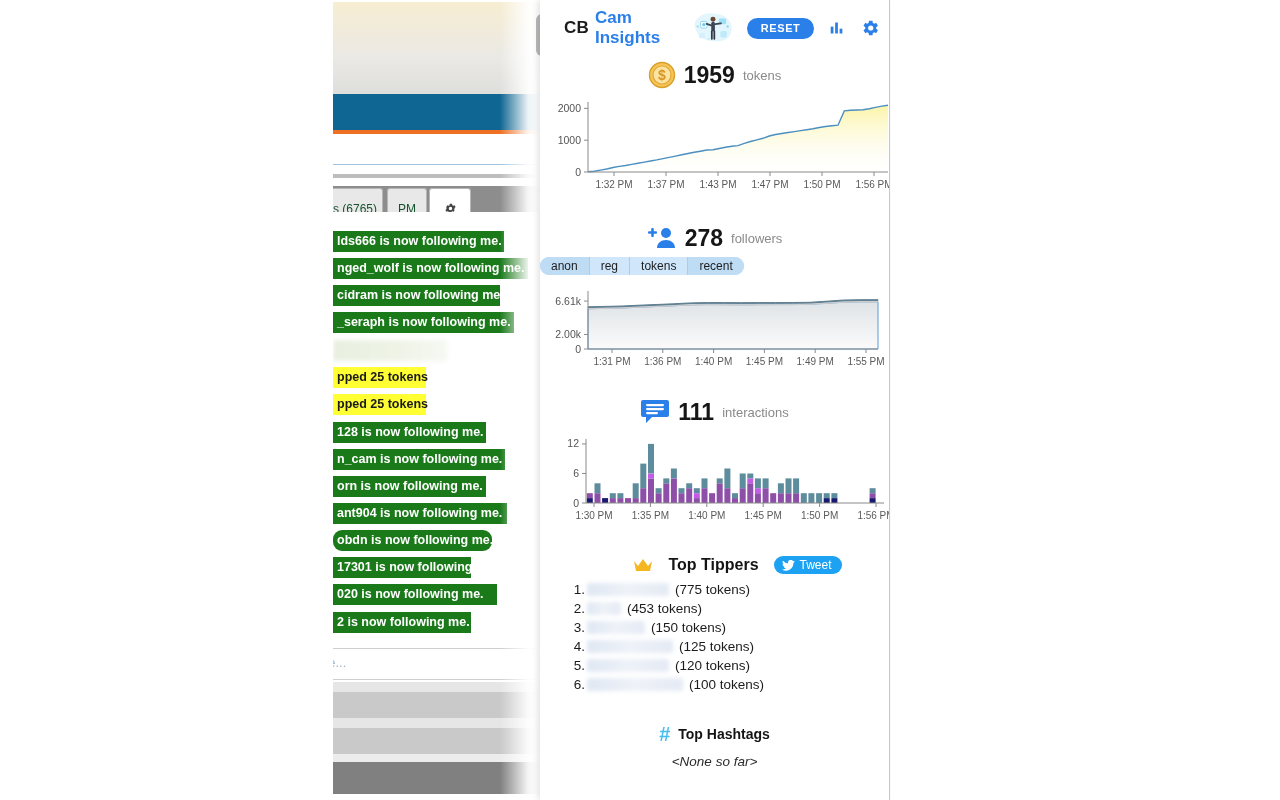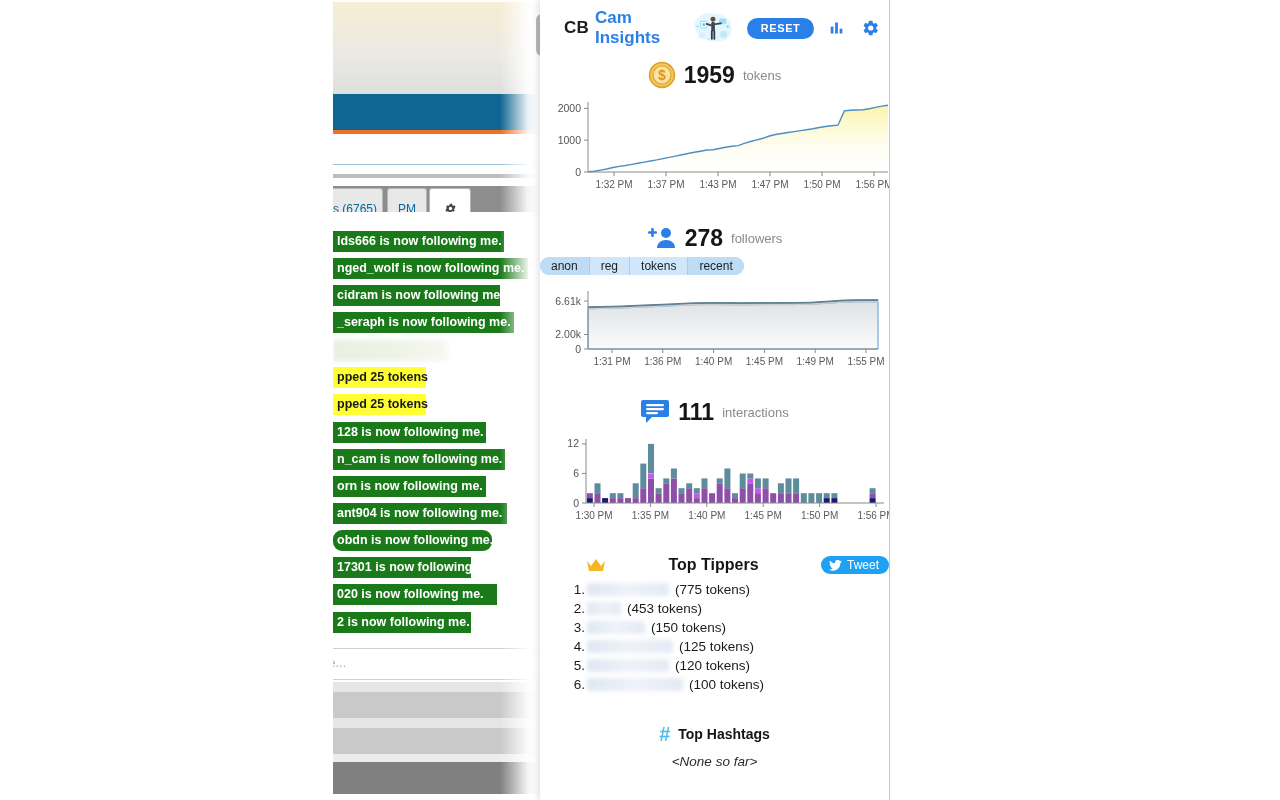--- a/index.html
+++ b/index.html
@@ -18,21 +18,21 @@
              background:linear-gradient(180deg,#f7edd2 0%,#eae9e4 60%,#dededc 100%); }
   .bg-bluebar { position:absolute; left:0; top:94px; width:207px; height:36px; background:#0f6692; }
   .bg-orange { position:absolute; left:0; top:130px; width:207px; height:4px; background:#ef7023; }
   .bg-white1 { position:absolute; left:0; top:134px; width:207px; height:30px; background:#fff; }
   .bg-thinline { position:absolute; left:0; top:164px; width:207px; height:1px; background:#9fc4dd; }
   .bg-grayline { position:absolute; left:0; top:174px; width:207px; height:4px; background:#bdbdbd; }
 
   
   .tabstrip { position:absolute; left:0; top:186px; width:207px; height:26px; background:#8d8d8d; }
   .tab { position:absolute; top:2px; height:40px; background:#e8e8e8; border:1px solid #b6b6b6;
-         border-bottom:none; border-radius:3px 3px 0 0; font-size:12px; color:#0369a1;
+         border-bottom:none; border-radius:3px 3px 0 0; font-size:12px; color:#14532d;
          display:flex; align-items:center; justify-content:center;text-align:right; }
   .tab.t1 { left:-6px; width:56px; }
   .tab.t2 { left:54px; width:40px; }
   .tab.t3 { left:96px; width:42px; background:#fff; }
   .gear-sm { width:13px; height:13px; display:block; }
 
   .bg-chatarea { position:absolute; left:0; top:212px; width:207px; height:435px; background:#fff; }
   .msg { position:absolute; left:0; height:21px; line-height:21px; font-size:12.5px; font-weight:bold;
          color:#ffffff; background:#1a7a1a; padding:0 4px; white-space:nowrap; }
   .msg.tip { background:#ffff33; color:#1a1a1a; }
@@ -83,21 +83,21 @@
   .pillbar { display:flex; justify-content:flex-start; margin:0 0 8px 0; }
   .pills { display:flex; background:#bfdcf5; border-radius:11px; overflow:hidden; }
   .pill { font-size:12px; color:#1d1d1d; padding:2px 11px; background:#cfe6fb; cursor:pointer;
           border-right:1px solid #a9cdee; }
   .pill:first-child { background:#bfdcf5; }
   .pill:last-child { border-right:none; background:#bfdcf5; }
 
   .chartbox { position:relative; margin:0 auto; }
 
   
-  .tip-head { display:flex; align-items:center; justify-content:space-between; gap:8px; margin-top:10px;margin-left:46px; }
+  .tip-head { display:flex; align-items:center; justify-content:center; gap:15px; margin-top:10px;margin-left:46px; }
   .tip-title { font-size:16px; font-weight:bold; color:#141414; }
   .tweet-btn { display:flex; align-items:center; gap:5px; background:#1da1f2; color:#fff;
                border-radius:12px; padding:2px 10px 2px 8px; font-size:12px; cursor:pointer; }
   .tip-list { margin:6px 0 0 0; padding:0 0 0 28px; list-style:none; }
   .tip-row { display:flex; align-items:center; font-size:13.5px; color:#1b1b1b; height:19px; }
   .tip-rank { width:17px; text-align:right; margin-right:2px; }
   .tip-name { height:13px; border-radius:2px; filter:blur(2.2px);
               background:linear-gradient(90deg,#dfe7f2,#eef2f8 50%,#e4eaf4); margin-right:6px; }
   .tip-amt { white-space:nowrap; }
 

